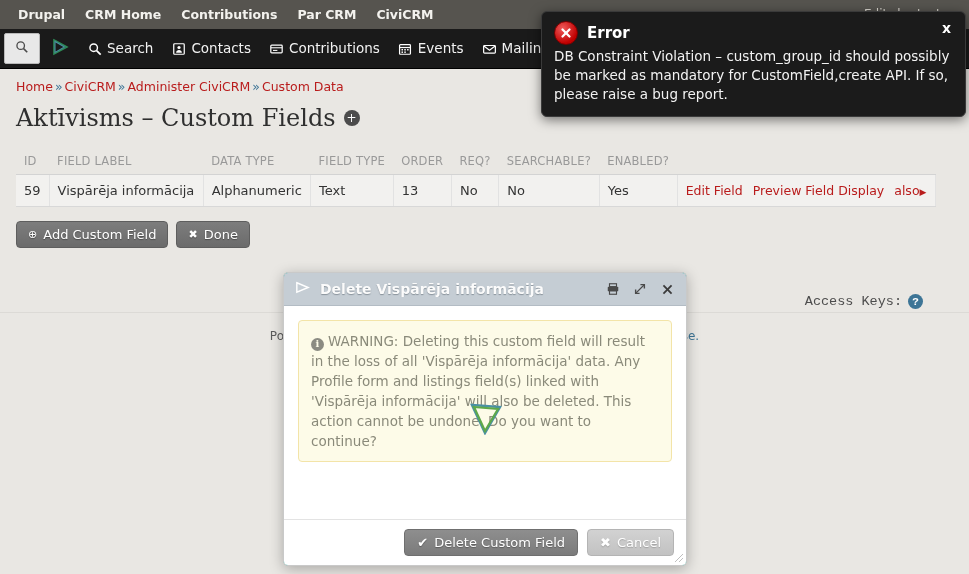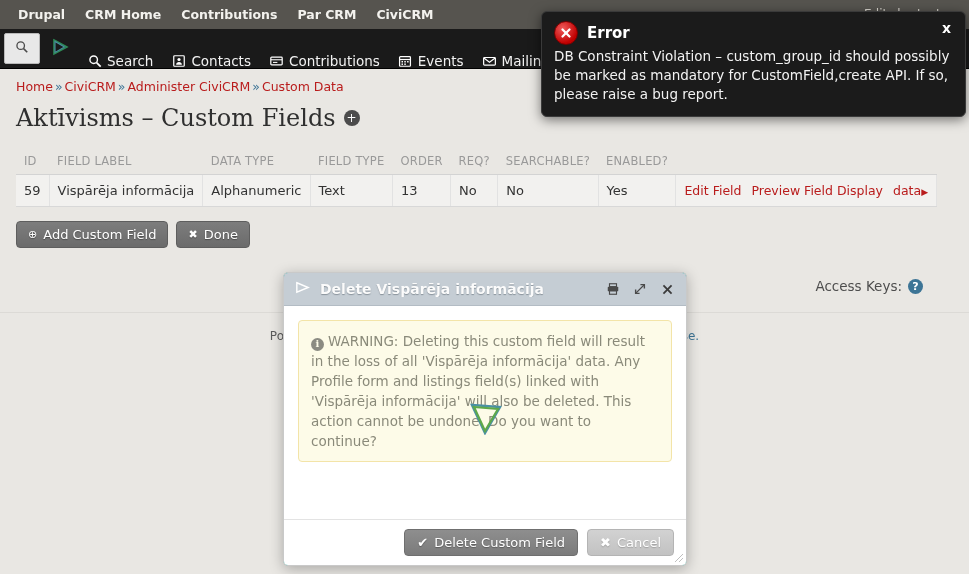--- a/index.html
+++ b/index.html
@@ -68,21 +68,21 @@
     align-items: center;
     justify-content: center;
   }
   .civi-logo {
     display: flex;
     align-items: center;
     padding: 0 8px 0 4px;
   }
   .civi-item {
     display: flex;
-    align-items: flex-end;
+    align-items: center;
     gap: 5px;
     padding: 0 9px;
     color: #f2f2f2;
     font-size: 13.5px;
     text-decoration: none;
     white-space: nowrap;
   }
   .civi-item .lbl { line-height: 1; }
   .civi-icon {
     display: inline-flex;
@@ -187,26 +187,27 @@
     cursor: pointer;
     font-family: "DejaVu Sans", sans-serif;
     text-shadow: 0 1px 1px rgba(0,0,0,.35);
   }
   .btn .gl { font-size: 11px; }
 
   
   .access-keys {
     position: absolute;
     right: 46px;
-    top: 278px;
+    top: 294px;
     font-size: 13.5px;
     color: #4d4d4d;
     display: flex;
     align-items: center;
     gap: 6px;
+    font-family: Liberation Mono, monospace;
   }
   .q-badge {
     width: 15px; height: 15px;
     border-radius: 50%;
     background: #3d7596;
     color: #fff;
     font-size: 11px;
     display: inline-flex;
     align-items: center;
     justify-content: center;
@@ -563,21 +564,21 @@
       <tr>
         <td>59</td>
         <td>Vispārēja informācija</td>
         <td>Alphanumeric</td>
         <td>Text</td>
         <td>13</td>
         <td>No</td>
         <td>No</td>
         <td>Yes</td>
         <td class="actions">
-          <a href="#">Edit Field</a><a href="#">Preview Field Display</a><a href="#"><span>data</span><span class="more-arrow">▶</span></a>
+          <a href="#">Edit Field</a><a href="#">Preview Field Display</a><a href="#"><span>also</span><span class="more-arrow">▶</span></a>
         </td>
       </tr>
     </tbody>
   </table>
 
   <div class="btn-row">
     <button class="btn">
       <span class="gl">⊕</span>
       <span>Add Custom Field</span>
     </button>

